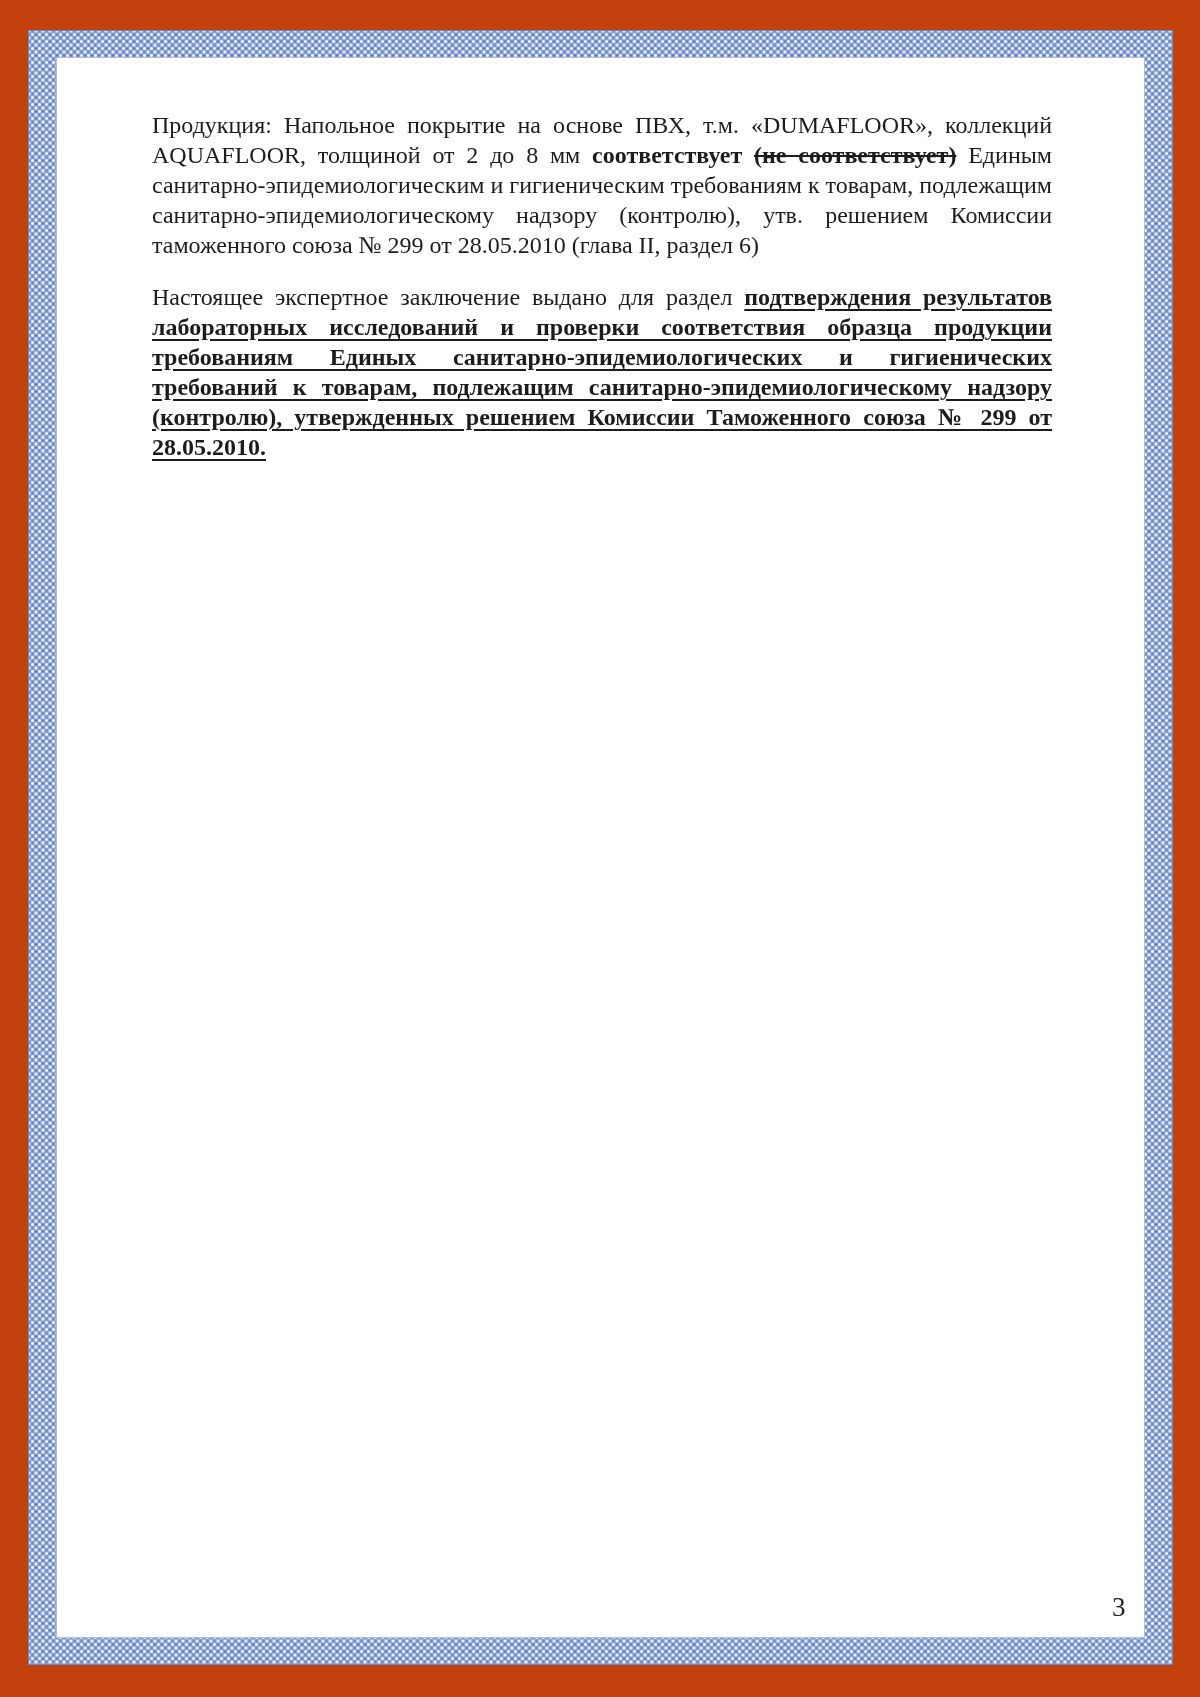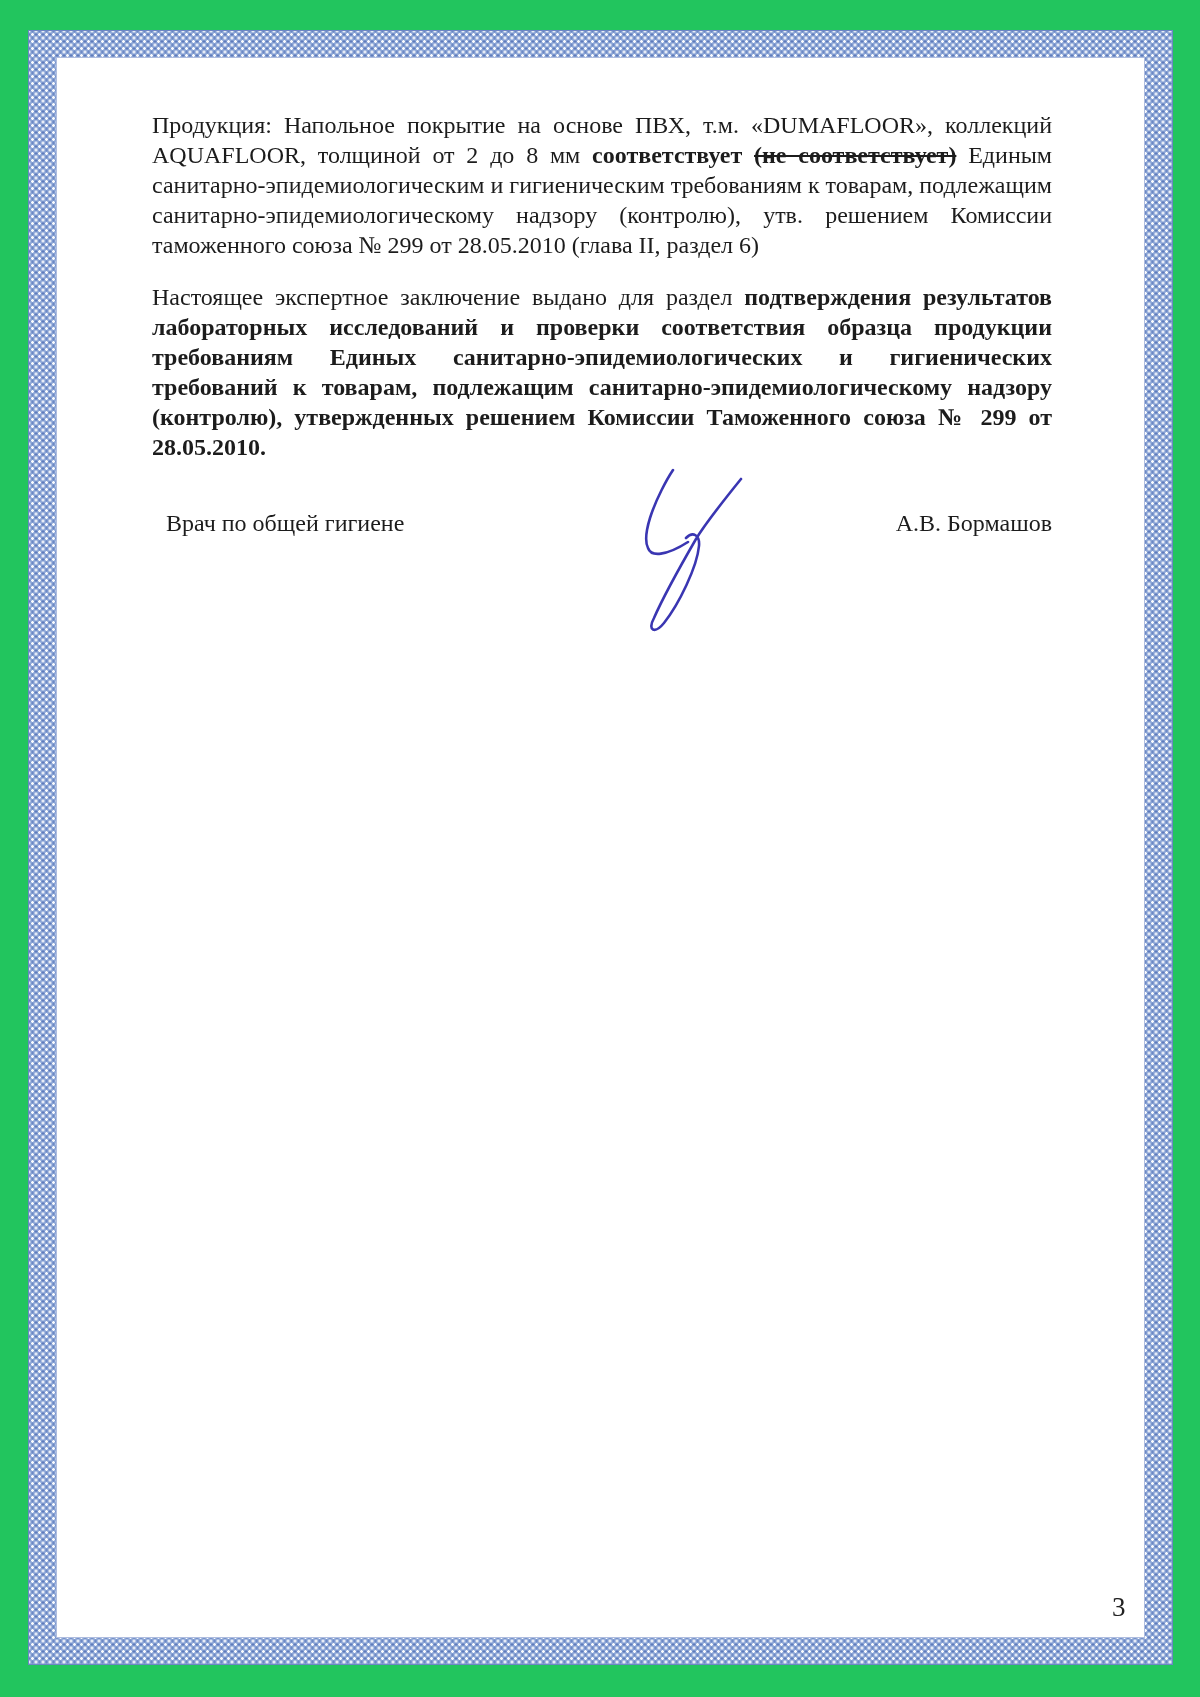--- a/index.html
+++ b/index.html
@@ -4,21 +4,21 @@
 <style>
   html, body {
     margin: 0;
     padding: 0;
     background: #ffffff;
   }
   .page {
     position: relative;
     width: 1200px;
     height: 1697px;
-    background: #22c55e;
+    background: #c2410c;
     font-family: "Liberation Serif", "DejaVu Serif", serif;
     color: #1c1c1c;
     overflow: hidden;
   }
 
   
   .frame {
     position: absolute;
     left: 28px;
     top: 30px;
@@ -63,20 +63,21 @@
   .affirm {
     font-weight: bold;
   }
   .negated {
     font-weight: bold;
     text-decoration: line-through;
     text-decoration-thickness: 2px;
   }
   .emphasized {
     font-weight: bold;
+    text-decoration: underline;
     text-decoration-thickness: 2.2px;
     text-underline-offset: 4px;
   }
 
   .sig-row {
     position: relative;
     margin-top: 48px;
     display: flex;
     justify-content: space-between;
     align-items: flex-start;
@@ -117,30 +118,18 @@
   <div class="content">
 
     <p class="para"><span>Продукция: Напольное покрытие на основе ПВХ, т.м. «DUMAFLOOR», коллекций AQUAFLOOR, толщиной от 2 до 8 мм</span>
       <span class="affirm">соответствует</span>
       <span class="negated">(не соответствует)</span>
       <span>Единым санитарно-эпидемиологическим и гигиеническим требованиям к товарам, подлежащим санитарно-эпидемиологическому надзору (контролю), утв. решением Комиссии таможенного союза № 299 от 28.05.2010 (глава II, раздел 6)</span></p>
 
     <p class="para para-2"><span>Настоящее экспертное заключение выдано для раздел</span>
       <span class="emphasized">подтверждения результатов лабораторных исследований и проверки соответствия образца продукции требованиям Единых санитарно-эпидемиологических и гигиенических требований к товарам, подлежащим санитарно-эпидемиологическому надзору (контролю), утвержденных решением Комиссии Таможенного союза № 299 от 28.05.2010.</span></p>
 
-    <div class="sig-row">
-      <span class="sig-role">Врач по общей гигиене</span>
-
-      <svg class="sig-ink" viewBox="0 0 178 188" xmlns="http://www.w3.org/2000/svg">
-        <g fill="none" stroke="#3a36b2" stroke-width="2.6" stroke-linecap="round">
-          <path d="M 97 15 C 91 24, 80 44, 74 63 C 70 76, 69 87, 72 93 C 75 102, 90 101, 112 87"></path>
-          <path d="M 165 24 C 148 45, 129 69, 120 84 C 105 110, 85 147, 78 163 C 71 176, 79 179, 88 168 C 103 149, 121 112, 123 91 C 124 80, 117 76, 110 83"></path>
-        </g>
-      </svg>
-
-      <span class="sig-name">А.В. Бормашов</span>
-    </div>
 
   </div>
 
   <div class="page-number">3</div>
 
 </div>
 
 </body></html>

